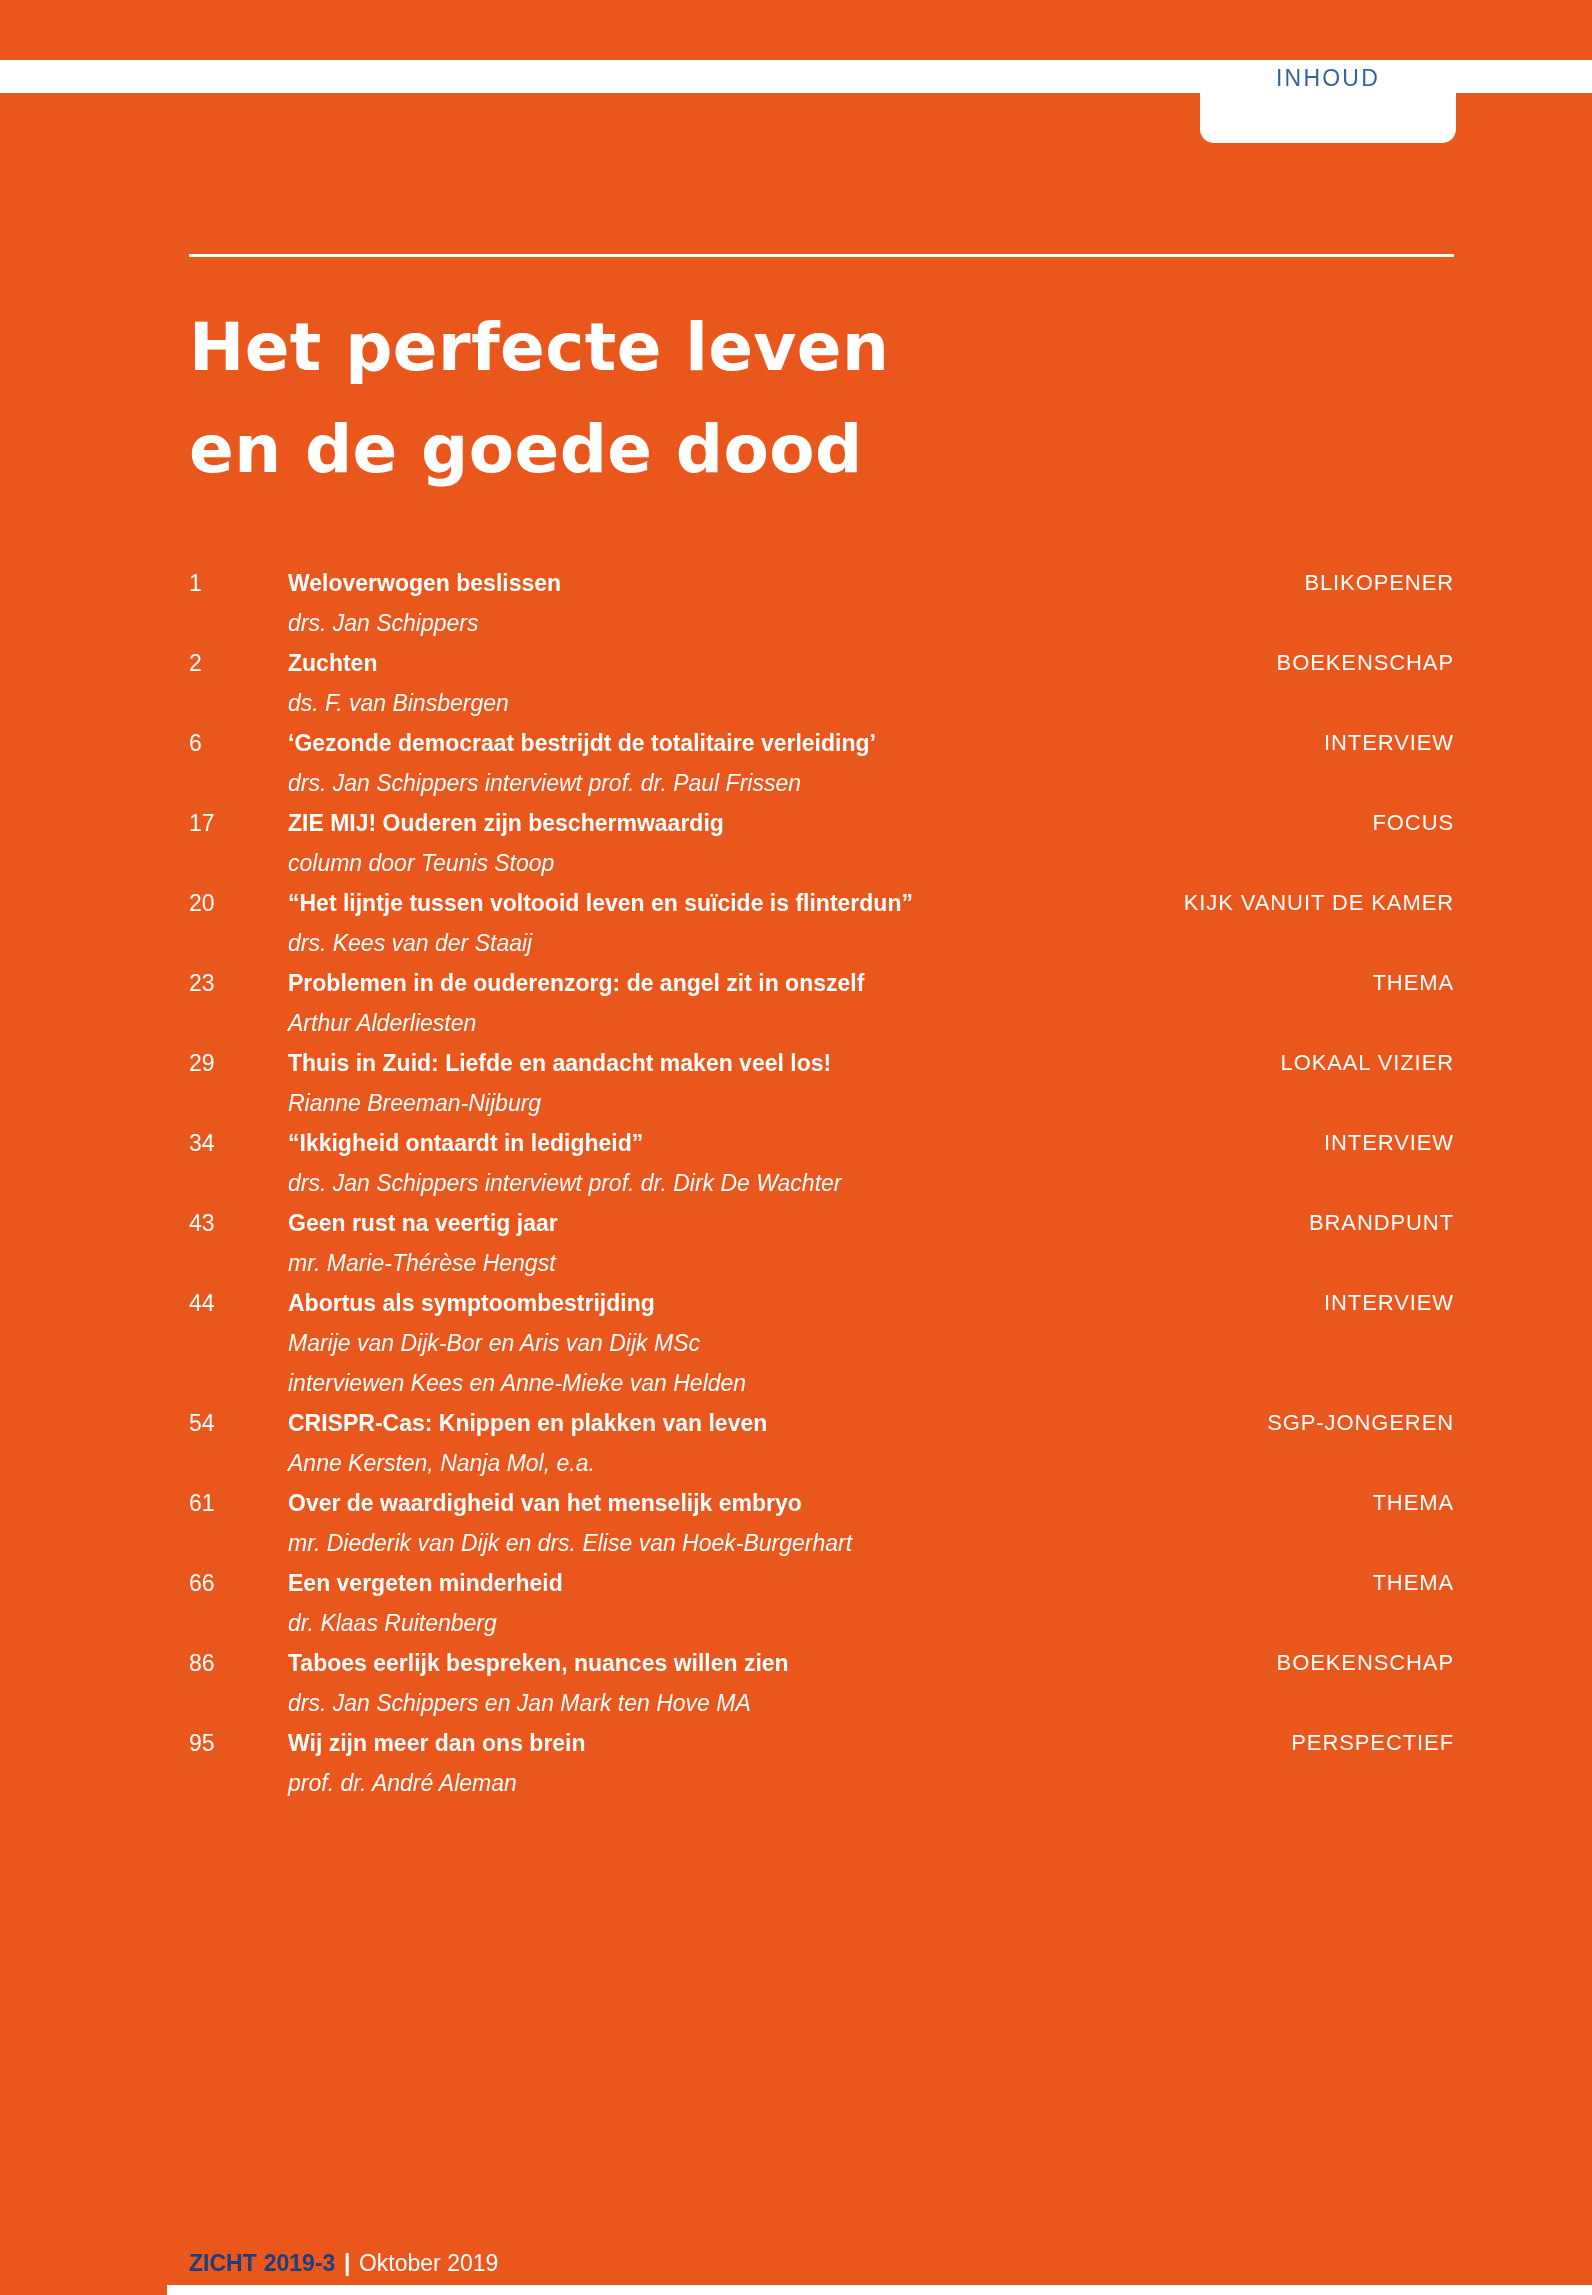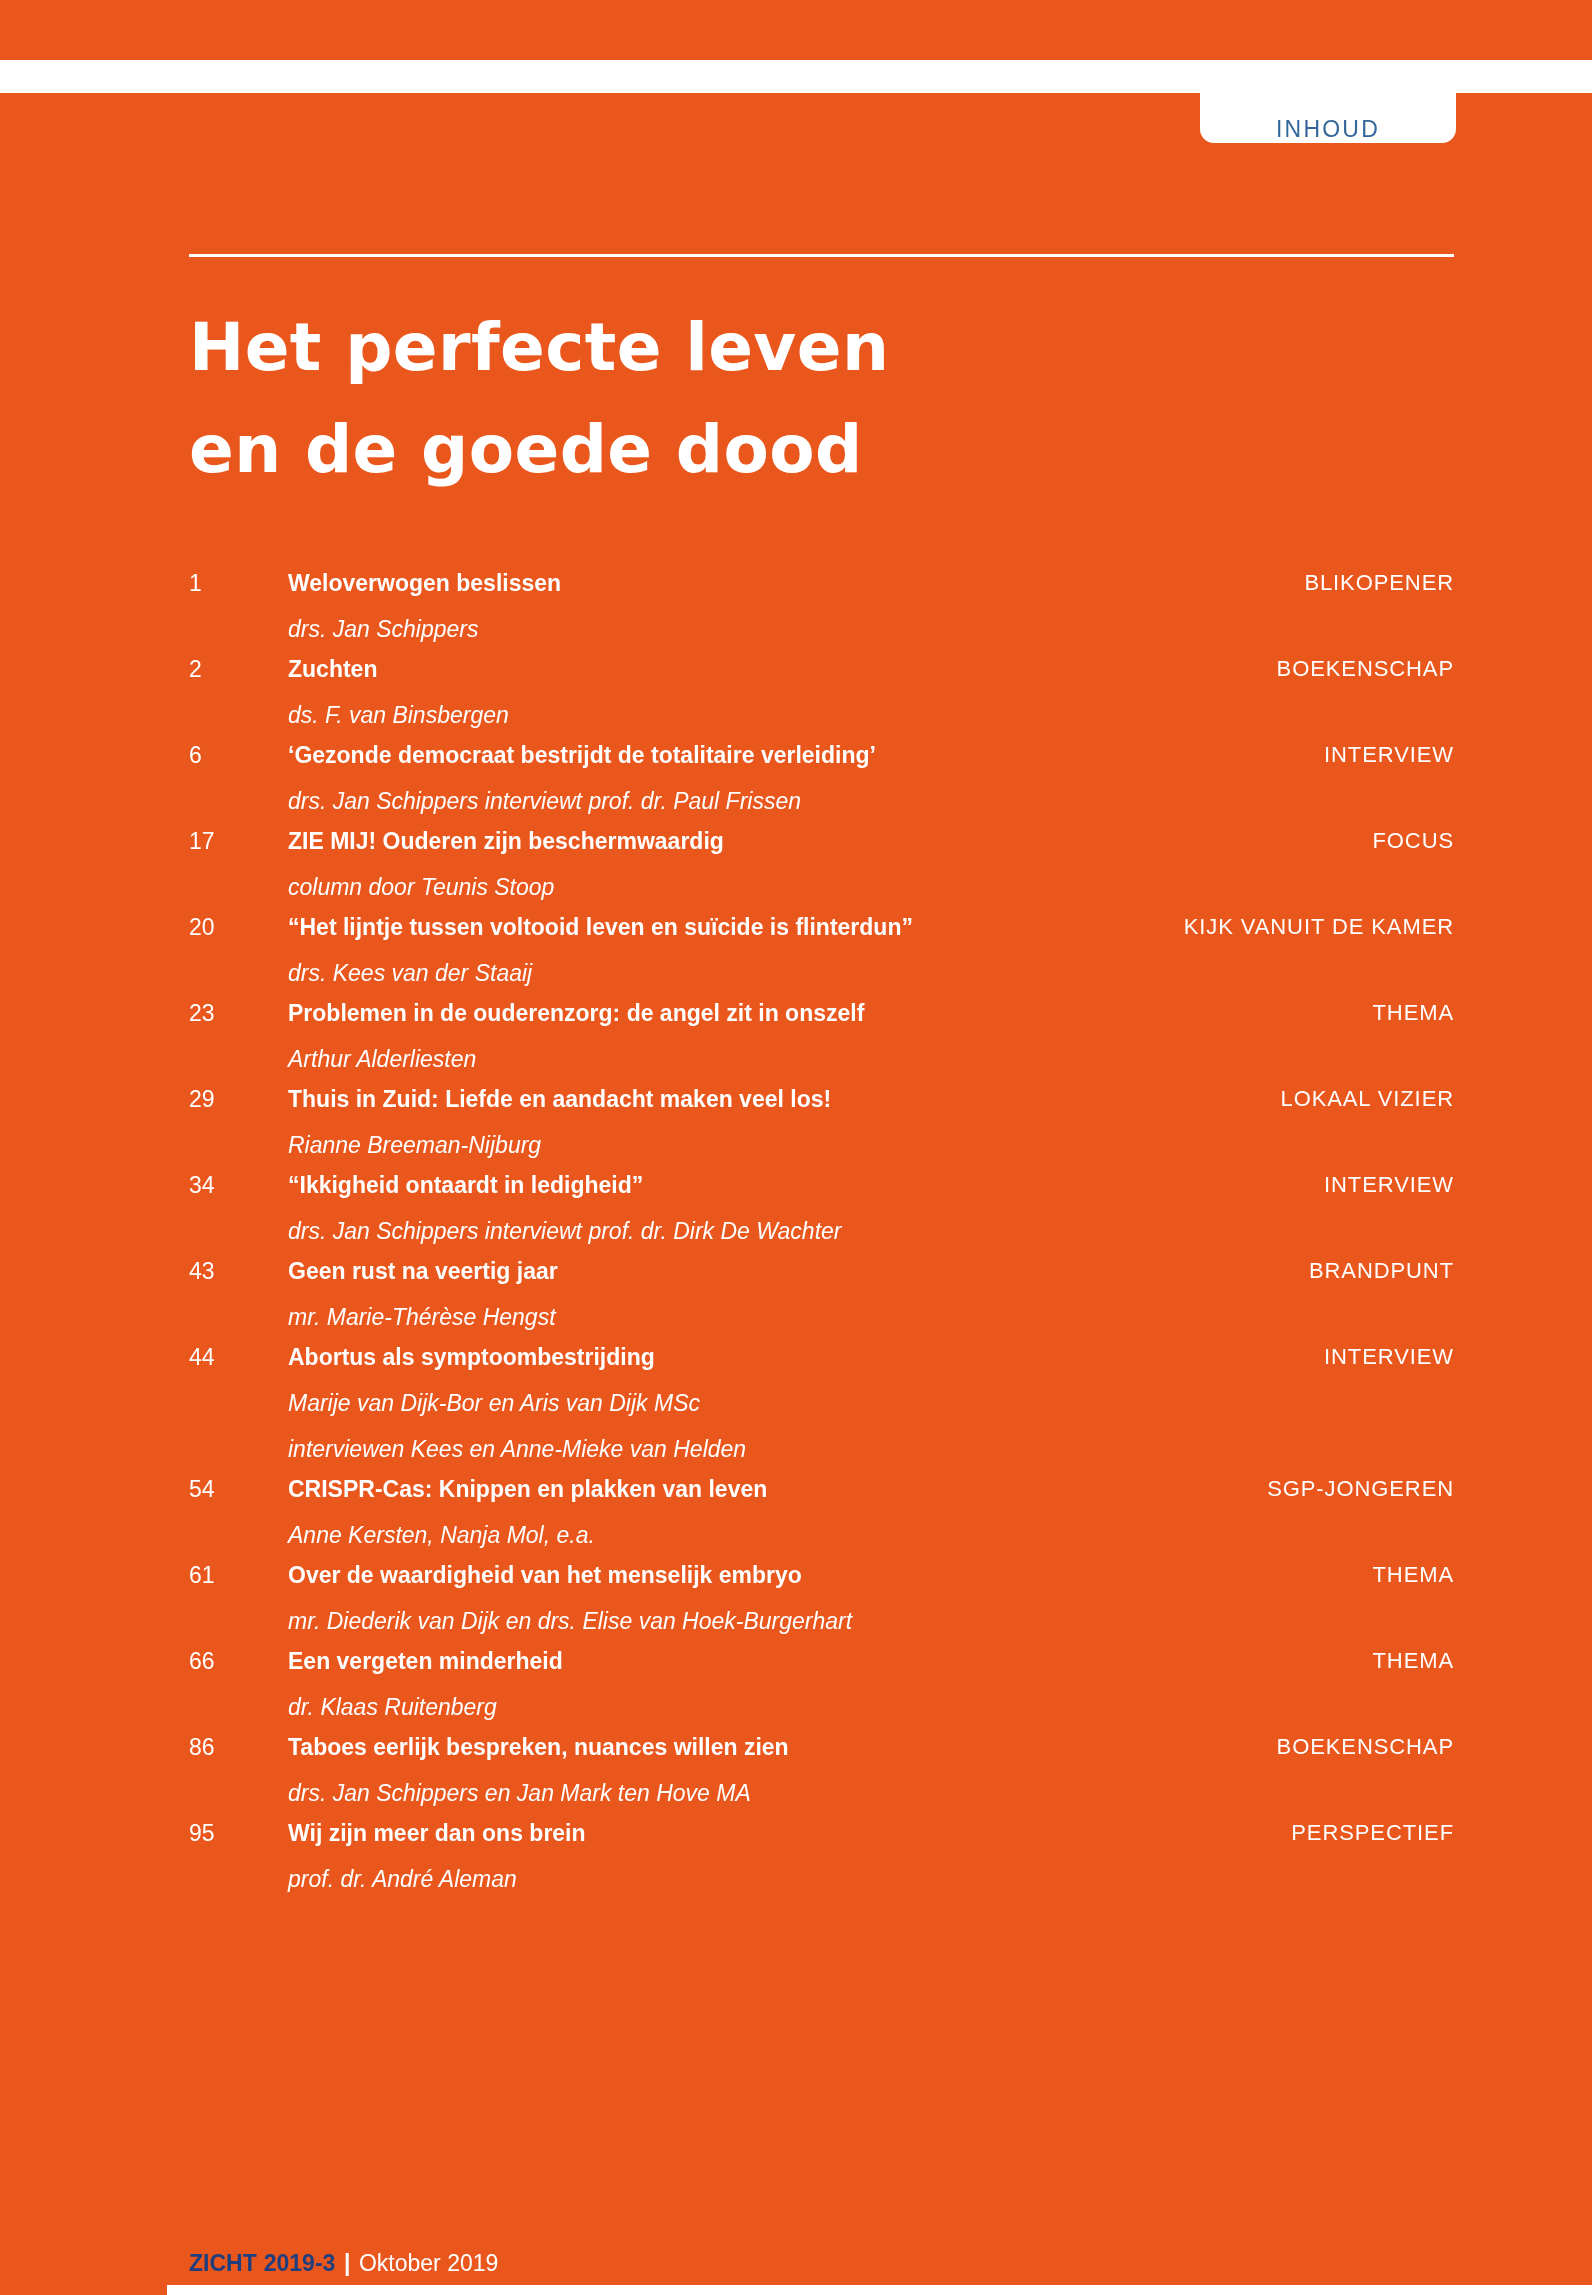--- a/index.html
+++ b/index.html
@@ -22,21 +22,21 @@
     height: 33px;
     background: var(--white, #fff);
   }
   .inhoud-tab {
     position: absolute;
     top: 60px; right: 136px;
     width: 256px; height: 83px;
     background: var(--white, #fff);
     border-radius: 0 0 14px 14px;
     display: flex;
-    align-items: flex-end;
+    align-items: flex-start;
     justify-content: center;
     padding-top: 5px;
     color: var(--tab_blue, #336699);
     font-size: 23px;
     letter-spacing: 2.2px;
     font-weight: normal;
   }
   .content {
     position: absolute;
     left: 189px;
@@ -67,21 +67,21 @@
   .toc-num {
     flex: none;
     width: 99px;
   }
   .toc-mid {
     flex: 1 1 auto;
     padding-right: 21px;
     min-width: 0;
   }
   .toc-title { white-space: nowrap; font-weight: bold; }
-  .toc-authors div { font-style: italic; margin-top: 6px; }
+  .toc-authors div { font-style: italic; }
   .toc-cat {
     flex: none;
     margin-left: auto;
     text-align: right;
     white-space: nowrap;
     letter-spacing: 0.9px;
     font-size: 22px;
     line-height: 40px;
   }
   .footer {

